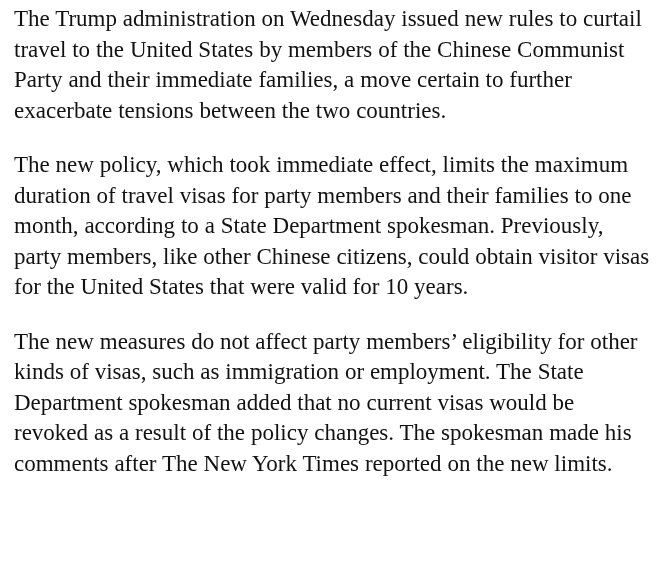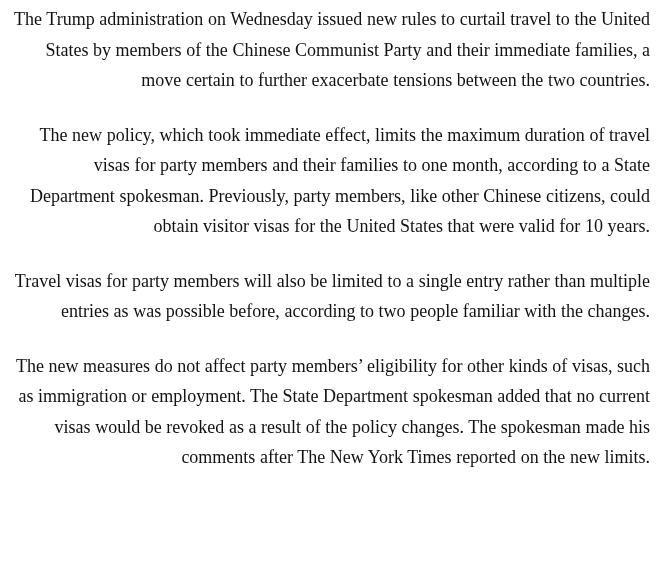--- a/index.html
+++ b/index.html
@@ -14,32 +14,31 @@
     font-family: "Liberation Serif", "DejaVu Serif", serif;
     color: #121212;
   }
   .article {
     box-sizing: border-box;
     width: 662px;
     padding: 4px 12px 0 14px;
   }
   .article p {
     margin: 0 0 24px 0;
-    font-size: 18px;
+    font-size: 23px;
     line-height: 30.5px;
     color: #121212;
-    text-align: right;
+    text-align: left;
     letter-spacing: 0.0px;
     word-spacing: 0.1px;
   }
   .article p:last-child {
     margin-bottom: 0;
   }
 </style>
 </head>
 <body>
 
 <div class="article">
   <p>The Trump administration on Wednesday issued new rules to curtail travel to the United States by members of the Chinese Communist Party and their immediate families, a move certain to further exacerbate tensions between the two countries.</p>
   <p>The new policy, which took immediate effect, limits the maximum duration of travel visas for party members and their families to one month, according to a State Department spokesman. Previously, party members, like other Chinese citizens, could obtain visitor visas for the United States that were valid for 10 years.</p>
-  <p>Travel visas for party members will also be limited to a single entry rather than multiple entries as was possible before, according to two people familiar with the changes.</p>
   <p>The new measures do not affect party members’ eligibility for other kinds of visas, such as immigration or employment. The State Department spokesman added that no current visas would be revoked as a result of the policy changes. The spokesman made his comments after The New York Times reported on the new limits.</p>
 </div>
 
 </body></html>

